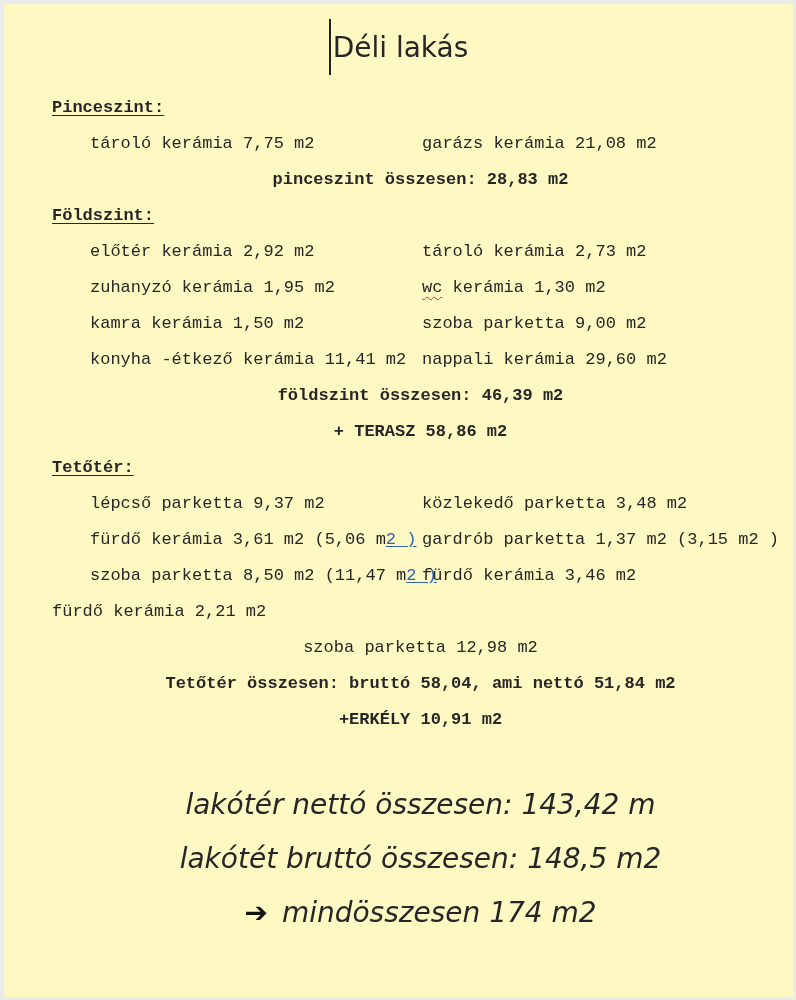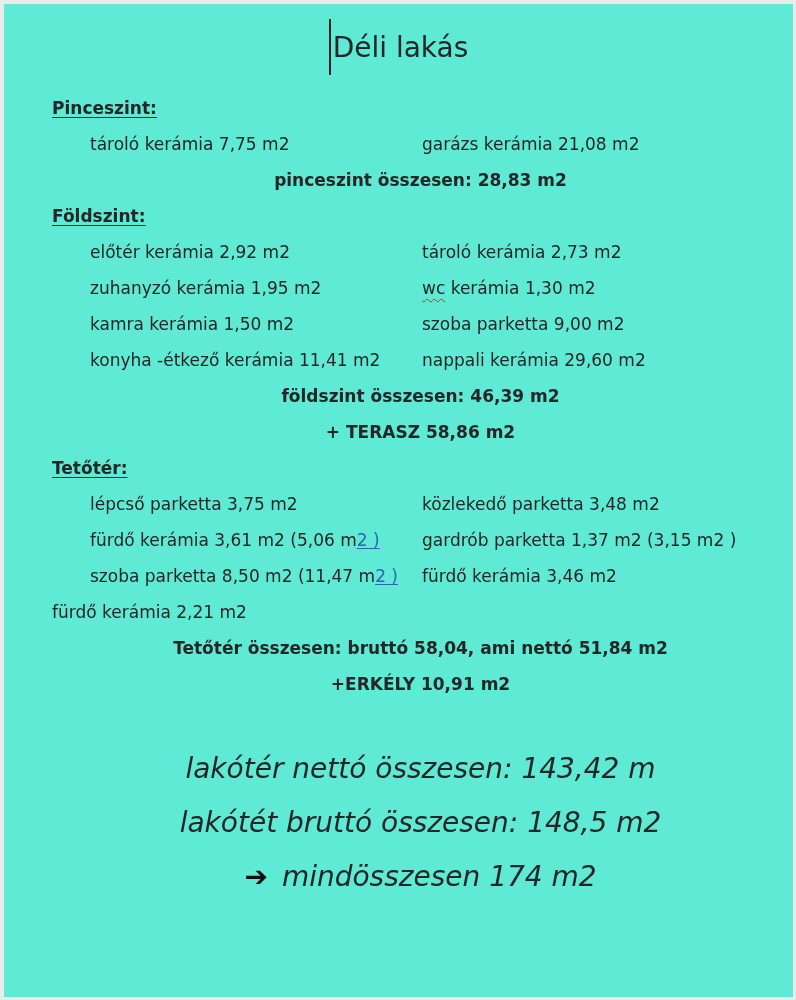--- a/index.html
+++ b/index.html
@@ -1,20 +1,20 @@
 <!DOCTYPE html>
 <html><head>
 <meta charset="utf-8">
 <style>
   html,body{margin:0;padding:0;background:#e9e9e9;}
   .page{
     position:relative;
     width:796px;height:1000px;
     box-sizing:border-box;
-    background:#5eead4;
+    background:#fef9c3;
     border:4px solid #ebebeb;
     border-right-width:3px;
     border-bottom-width:3px;
     font-family:"DejaVu Sans",sans-serif;
     color:#262626;
     overflow:hidden;
   }
   .title-row{
     height:86px;
     display:flex;align-items:center;justify-content:center;
@@ -23,21 +23,21 @@
   .caret{
     display:inline-block;
     width:0;height:56px;
     border-left:2px solid #222222;
     margin-right:2px;
   }
   .body{
     margin-left:48px;margin-right:4px;
     font-size:17px;
   }
-  .line{height:36px;line-height:36px;white-space:nowrap;}
+  .line{height:36px;line-height:36px;white-space:nowrap;font-family:Liberation Mono, monospace;}
   .heading{
     font-weight:bold;
     text-decoration:underline;
     text-underline-offset:3px;
   }
   .row{display:flex;}
   .cell-left{
     width:370px;min-width:370px;
     padding-left:38px;
     box-sizing:border-box;
@@ -105,34 +105,35 @@
     </div>
     <div class="line row">
       <div class="cell-left">konyha -étkező kerámia 11,41 m2</div>
       <div class="cell-right">nappali kerámia 29,60 m2</div>
     </div>
     <div class="line center bold">földszint összesen: 46,39 m2</div>
     <div class="line center bold">+ TERASZ 58,86 m2</div>
 
     <div class="line heading">Tetőtér:</div>
     <div class="line row">
-      <div class="cell-left">lépcső parketta 3,75 m2</div>
+      <div class="cell-left">lépcső parketta 9,37 m2</div>
       <div class="cell-right">közlekedő parketta 3,48 m2</div>
     </div>
     <div class="line row">
       <div class="cell-left"><span>fürdő kerámia 3,61 m2 (5,06 m</span><span class="link">2 )</span></div>
       <div class="cell-right">gardrób parketta 1,37 m2 (3,15 m2 )</div>
     </div>
     <div class="line row">
       <div class="cell-left"><span>szoba parketta 8,50 m2 (11,47 m</span><span class="link">2 )</span></div>
       <div class="cell-right">fürdő kerámia 3,46 m2</div>
     </div>
     <div class="line row">
       <div class="cell-right">fürdő kerámia 2,21 m2</div>
     </div>
+    <div class="line center">szoba parketta 12,98 m2</div>
     <div class="line center bold">Tetőtér összesen: bruttó 58,04, ami nettó 51,84 m2</div>
     <div class="line center bold">+ERKÉLY 10,91 m2</div>
 
   </div>
 
   <div class="summary">
     <div class="sline">lakótér nettó összesen: 143,42 m</div>
     <div class="sline">lakótét bruttó összesen: 148,5 m2</div>
     <div class="sline">
       <span class="arrow">➔</span><span>mindösszesen 174 m2</span>

